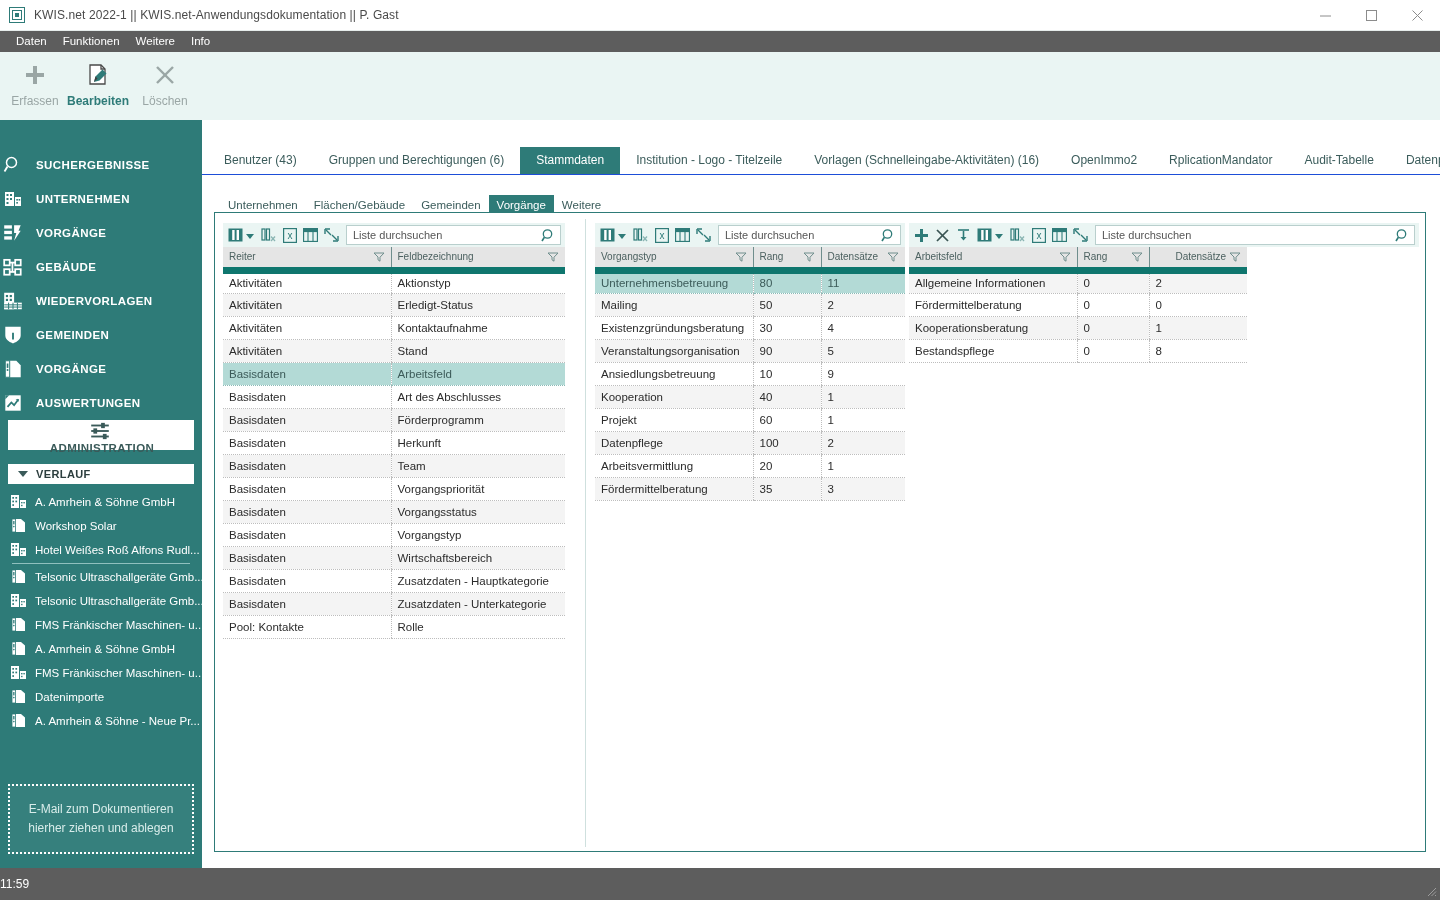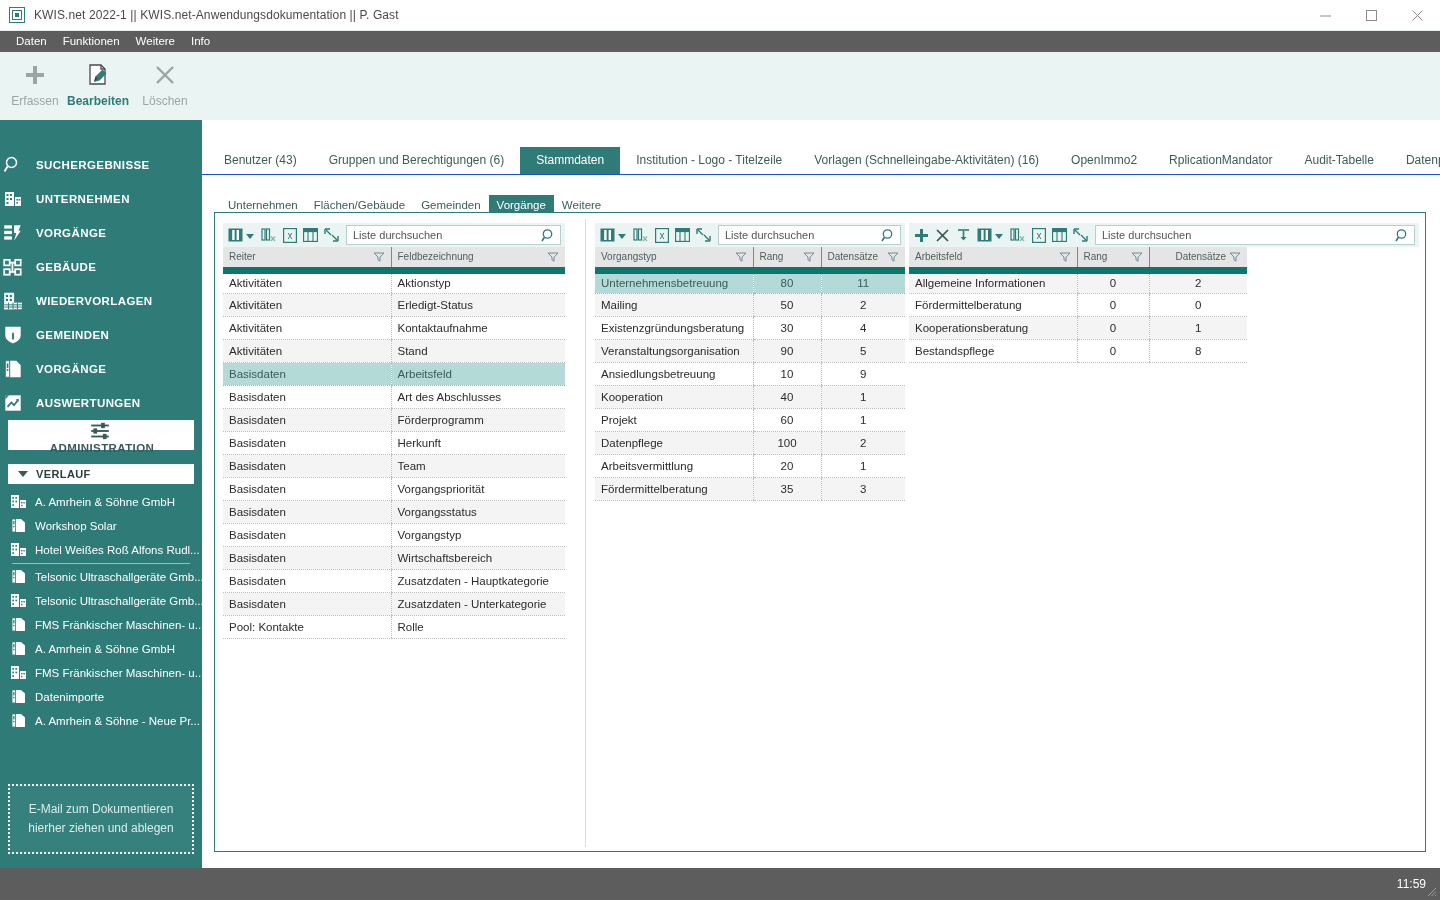--- a/index.html
+++ b/index.html
@@ -196,30 +196,30 @@
   table.g th.num .thwrap .t { text-align: right; }
   .filter-ico { width: 12px; height: 12px; flex: none; margin-left: 3px; }
   table.g th.sep { border-left: 1px solid #6f8e8d; }
 
   table.g td {
     height: 23px; padding: 0 6px; white-space: nowrap; overflow: hidden;
     border-bottom: 1px dotted #bdbdbd;
     vertical-align: middle;
   }
   table.g td.dotted-left { border-left: 1px dotted #bdbdbd; }
-  table.g td.num { text-align: center; }
+  table.g td.num { text-align: left; }
   table.g tr.alt td { background: #f4f4f4; }
   table.g tr.sel td { background: #b3dad6; color: #3c5b59; }
   table.g tr.sel td { border-bottom: 1px dotted #8bbab6; }
 
   
   .statusbar {
     position: absolute; left: 0; bottom: 0; width: 1440px; height: 32px;
     background: #5d5d5d; color: #ffffff; font-size: 12px;
-    display: flex; align-items: center; justify-content: flex-end;
+    display: flex; align-items: center; justify-content: flex-start;
     padding-right: 14px;
   }
   .grip { position: absolute; right: 3px; bottom: 3px; width: 12px; height: 12px; }
 </style>
 </head>
 <body>
 
 <div id="app">
 
   <div class="titlebar">

